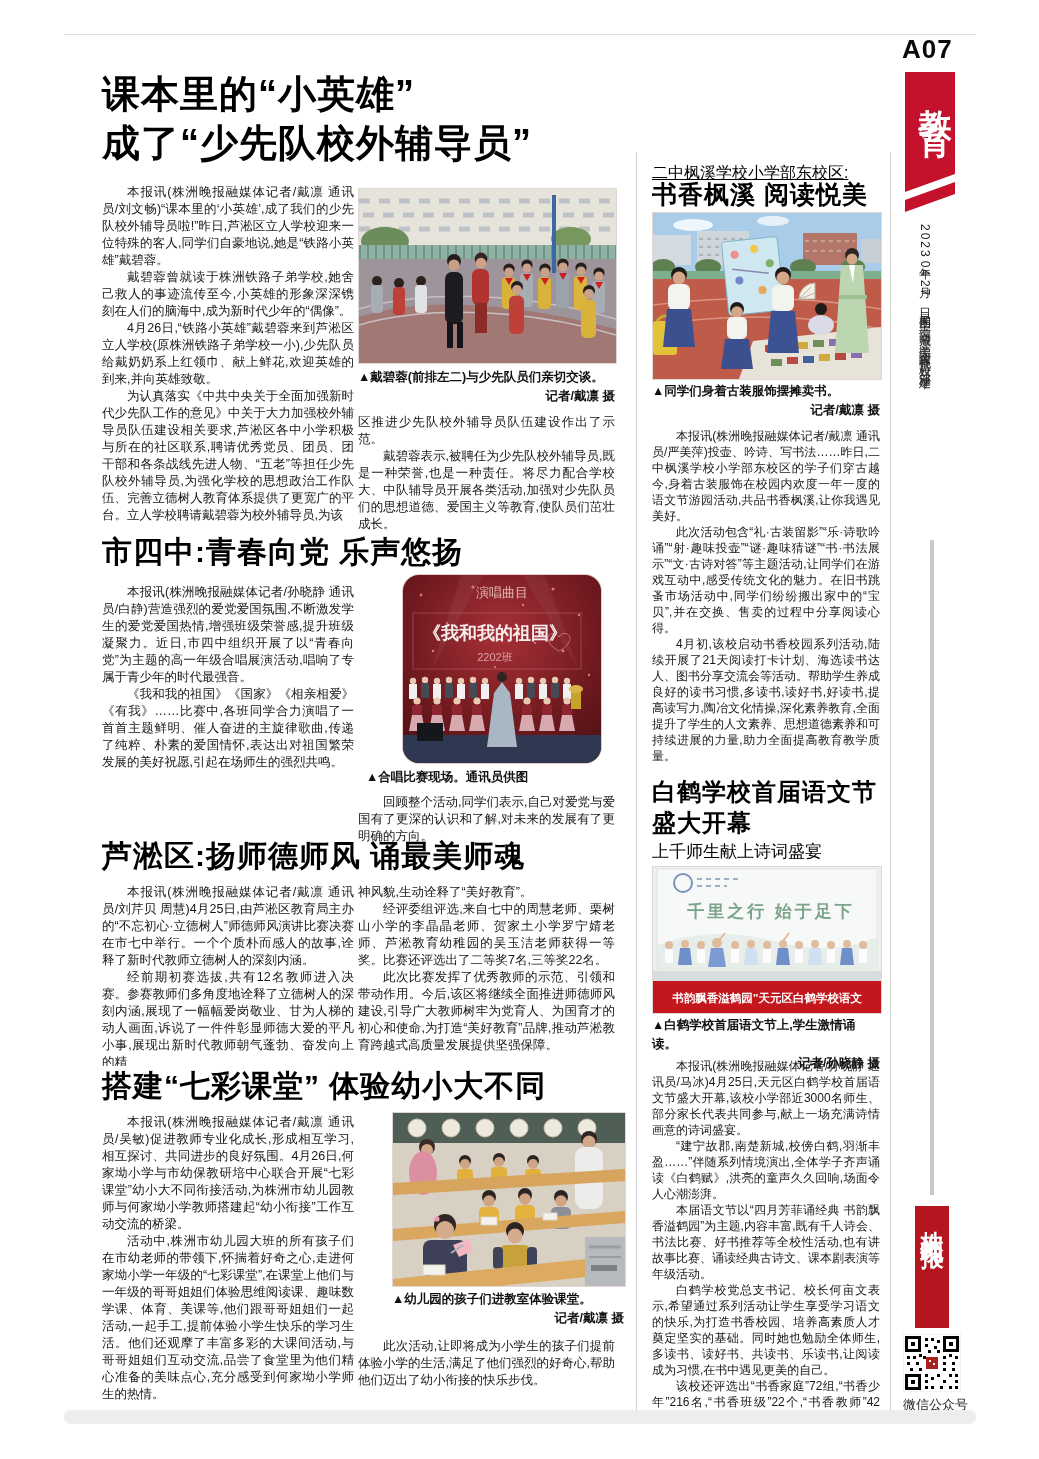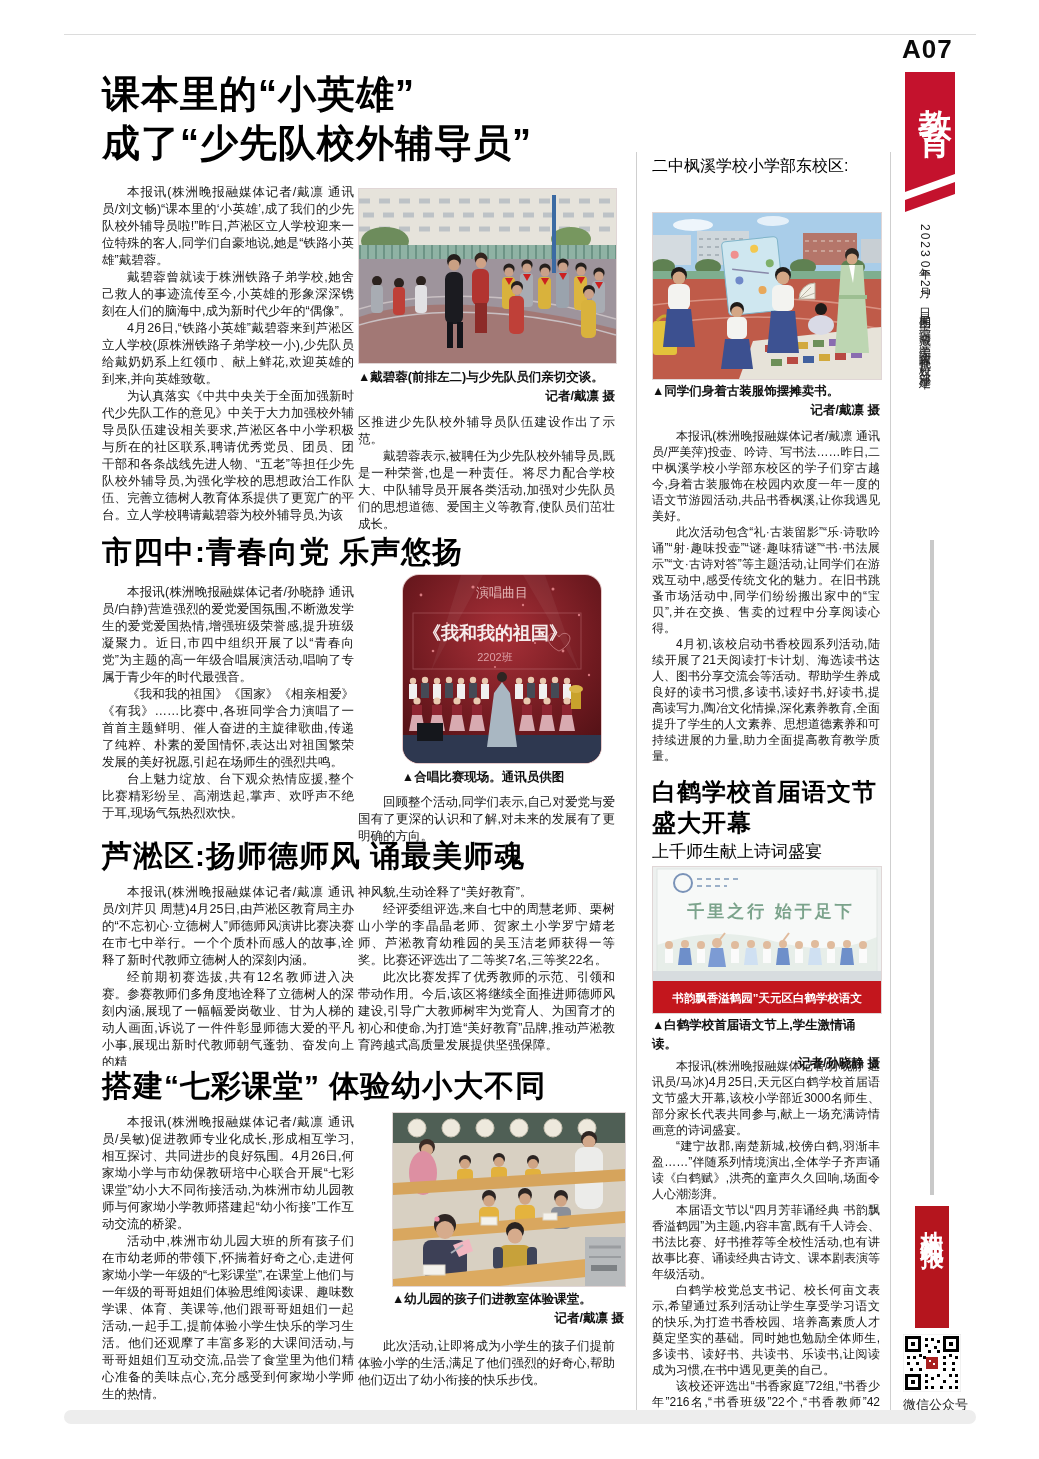--- a/index.html
+++ b/index.html
@@ -207,21 +207,20 @@
   </div>
   <div class="abs body-col" style="left:358px;top:414px;width:257px;height:120px;overflow:hidden;">
     <p class="cont">区推进少先队校外辅导员队伍建设作出了示范。</p>
     <p>戴碧蓉表示,被聘任为少先队校外辅导员,既是一种荣誉,也是一种责任。将尽力配合学校大、中队辅导员开展各类活动,加强对少先队员们的思想道德、爱国主义等教育,使队员们茁壮成长。</p>
   </div>
 
   <div class="abs headline h-sub" style="left:102px;top:534px;width:534px;">市四中:青春向党 乐声悠扬</div>
   <div class="abs body-col" style="left:102px;top:584px;width:252px;height:245px;overflow:hidden;">
     <p>本报讯(株洲晚报融媒体记者/孙晓静 通讯员/白静)营造强烈的爱党爱国氛围,不断激发学生的爱党爱国热情,增强班级荣誉感,提升班级凝聚力。近日,市四中组织开展了以“青春向党”为主题的高一年级合唱展演活动,唱响了专属于青少年的时代最强音。</p>
     <p>《我和我的祖国》《国家》《相亲相爱》《有我》……比赛中,各班同学合力演唱了一首首主题鲜明、催人奋进的主旋律歌曲,传递了纯粹、朴素的爱国情怀,表达出对祖国繁荣发展的美好祝愿,引起在场师生的强烈共鸣。</p>
-    <p>台上魅力绽放、台下观众热情应援,整个比赛精彩纷呈、高潮迭起,掌声、欢呼声不绝于耳,现场气氛热烈欢快。</p>
   </div>
   <div class="abs photo" style="left:402px;top:574px;width:198px;height:188px;border-color:#e6c9c9;border-radius:17px;">
     <svg width="198" height="188" viewBox="0 0 198 188" preserveAspectRatio="none">
       <defs>
         <radialGradient id="rg" cx="50%" cy="32%" r="80%">
           <stop offset="0" stop-color="#a83038"></stop>
             <stop offset="0.6" stop-color="#701a20"></stop>
             <stop offset="1" stop-color="#4c1014"></stop>
         </radialGradient>
       </defs>
@@ -301,21 +300,21 @@
         </g>
         <rect x="168" y="116" width="10" height="18" fill="#c9a22c"></rect>
           <ellipse cx="173" cy="114" rx="7" ry="4" fill="#d8b347"></ellipse>
       </g>
       <rect y="160" width="198" height="28" fill="#2e3850"></rect>
       <rect x="14" y="148" width="26" height="18" fill="#15171c"></rect>
       <circle cx="99" cy="102" r="5" fill="#2e2522"></circle>
       <path d="M99,107 L91,118 L84,172 L114,172 L107,118 Z" fill="#a9b7c2"></path>
     </svg>
   </div>
-  <div class="abs caption" style="left:366px;top:768px;width:234px;text-align:center;">▲合唱比赛现场。通讯员供图</div>
+  <div class="abs caption" style="left:366px;top:768px;width:234px;text-align:left;">▲合唱比赛现场。通讯员供图</div>
   <div class="abs headline h-sub" style="left:102px;top:838px;width:534px;">芦淞区:扬师德师风 诵最美师魂</div>
 
   <div class="abs body-col" style="left:358px;top:794px;width:257px;height:58px;overflow:hidden;">
     <p>回顾整个活动,同学们表示,自己对爱党与爱国有了更深的认识和了解,对未来的发展有了更明确的方向。</p>
   </div>
   <div class="abs body-col" style="left:102px;top:884px;width:252px;height:182px;overflow:hidden;">
     <p>本报讯(株洲晚报融媒体记者/戴凛 通讯员/刘芹贝 周慧)4月25日,由芦淞区教育局主办的“不忘初心·立德树人”师德师风演讲比赛决赛在市七中举行。一个个质朴而感人的故事,诠释了新时代教师立德树人的深刻内涵。</p>
     <p>经前期初赛选拔,共有12名教师进入决赛。参赛教师们多角度地诠释了立德树人的深刻内涵,展现了一幅幅爱岗敬业、甘为人梯的动人画面,诉说了一件件彰显师德大爱的平凡小事,展现出新时代教师朝气蓬勃、奋发向上的精</p>
   </div>
   <div class="abs body-col" style="left:358px;top:884px;width:257px;height:182px;overflow:hidden;">
@@ -393,21 +392,22 @@
     </svg>
   </div>
   <div class="abs caption" style="left:392px;top:1290px;width:232px;">
     <span>▲幼儿园的孩子们进教室体验课堂。</span>
     <span class="credit">记者/戴凛 摄</span>
   </div>
   <div class="abs body-col" style="left:358px;top:1338px;width:257px;height:58px;overflow:hidden;">
     <p>此次活动,让即将成为小学生的孩子们提前体验小学的生活,满足了他们强烈的好奇心,帮助他们迈出了幼小衔接的快乐步伐。</p>
   </div>
 
-  <div class="abs kicker" style="left:652px;top:156px;width:230px;">二中枫溪学校小学部东校区:</div>
+  <div class="abs kicker" style="left:652px;top:163px;width:230px;text-decoration:underline;">二中枫溪学校小学部东校区:</div>
+  <div class="abs rail-title" style="left:652px;top:178px;width:230px;">书香枫溪 阅读悦美</div>
   <div class="abs photo" style="left:652px;top:212px;width:228px;height:166px;">
     <svg width="228" height="166" viewBox="0 0 228 166" preserveAspectRatio="none">
       <rect width="228" height="166" fill="#a9cde9"></rect>
       <ellipse cx="40" cy="12" rx="20" ry="6" fill="#ffffff" opacity="0.8"></ellipse>
       <ellipse cx="120" cy="8" rx="16" ry="5" fill="#ffffff" opacity="0.7"></ellipse>
       <rect x="0" y="22" width="38" height="30" fill="#d4dbe0"></rect>
       <rect x="44" y="18" width="52" height="34" fill="#cfd7dc"></rect>
       <g stroke="#aab4bb" stroke-width="2">
           <line x1="46" y1="26" x2="94" y2="26" stroke-dasharray="4 4"></line>
           <line x1="46" y1="34" x2="94" y2="34" stroke-dasharray="4 4"></line>

